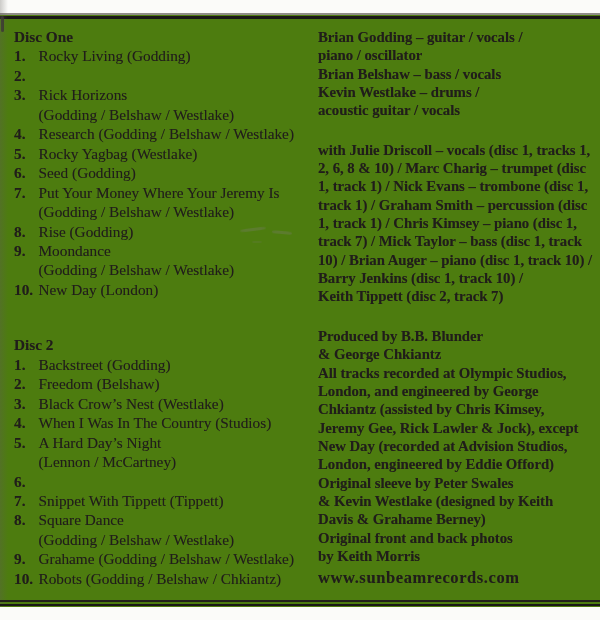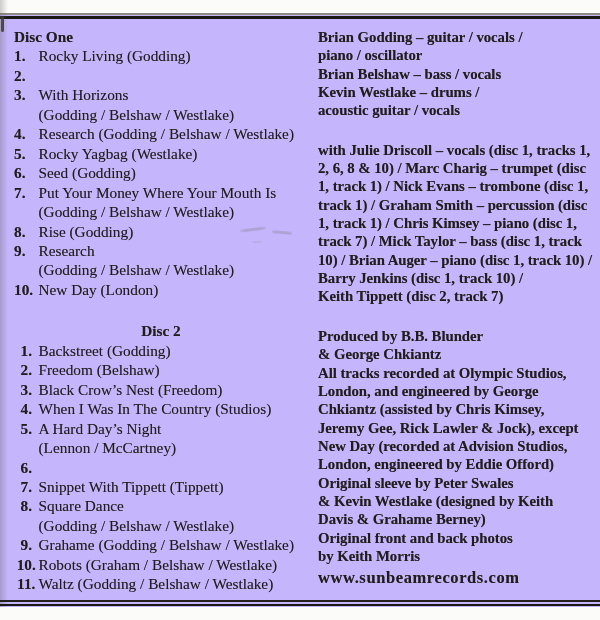--- a/index.html
+++ b/index.html
@@ -1,19 +1,19 @@
 <!DOCTYPE html>
 <html><head>
 <meta charset="utf-8">
 <style>
   html,body{margin:0;padding:0;}
   body{width:600px;height:620px;background:#e9e8e6;}
   .page{
     position:relative;width:600px;height:620px;overflow:hidden;
-    background:#c4b5fd;
+    background:#4d7c0f;
     color:#201d1a;
     font-family:"Liberation Serif","DejaVu Serif",serif;
     text-shadow:0 0 .5px rgba(45,40,35,.45);
   }
   
   .strip-top{position:absolute;left:0;top:0;width:100%;height:13px;background:#fbfbf9;}
   .strip-bottom{position:absolute;left:0;top:607px;width:100%;height:13px;background:#fbfbf9;}
   
   .edge-left{position:absolute;left:0;top:0;bottom:0;width:8px;
     background:linear-gradient(90deg,rgba(95,92,88,.30),rgba(95,92,88,0));}
@@ -33,21 +33,21 @@
   .smudge.s1{left:240px;top:228px;width:26px;height:3px;transform:rotate(-7deg);}
   .smudge.s2{left:272px;top:231px;width:20px;height:3px;transform:rotate(5deg);}
   .smudge.s3{left:252px;top:241px;width:10px;height:2px;opacity:.5;}
 
   
   .col-left{position:absolute;left:14px;top:27px;width:294px;
     font-size:15.3px;line-height:19.45px;}
   .disc-heading{font-weight:bold;white-space:nowrap;}
   .trow{display:flex;white-space:nowrap;}
   .tnum{font-weight:bold;width:24.5px;flex:none;}
-  .disc2{margin-top:22px;text-align:center;}
+  .disc2{margin-top:36px;}
 
   
   .col-right{position:absolute;left:318px;top:28px;width:284px;
     font-size:14.8px;line-height:18.35px;font-weight:bold;letter-spacing:-.05px;}
   .pline{white-space:nowrap;}
   .para-guests{margin-top:21px;}
   .para-production{margin-top:21px;}
   .website{margin-top:4px;font-size:16.5px;letter-spacing:.6px;white-space:nowrap;}
 </style>
 </head>
@@ -74,21 +74,21 @@
             <span class="tnum">1.</span>
             <span class="ttext">Rocky Living (Godding)</span>
           </div>
 
           <div class="trow">
             <span class="tnum">2.</span>
           </div>
 
           <div class="trow">
             <span class="tnum">3.</span>
-            <span class="ttext">With Horizons</span>
+            <span class="ttext">Rick Horizons</span>
           </div>
 
           <div class="trow">
             <span class="tnum"></span>
             <span class="ttext">(Godding / Belshaw / Westlake)</span>
           </div>
 
           <div class="trow">
             <span class="tnum">4.</span>
             <span class="ttext">Research (Godding / Belshaw / Westlake)</span>
@@ -99,36 +99,36 @@
             <span class="ttext">Rocky Yagbag (Westlake)</span>
           </div>
 
           <div class="trow">
             <span class="tnum">6.</span>
             <span class="ttext">Seed (Godding)</span>
           </div>
 
           <div class="trow">
             <span class="tnum">7.</span>
-            <span class="ttext">Put Your Money Where Your Mouth Is</span>
+            <span class="ttext">Put Your Money Where Your Jeremy Is</span>
           </div>
 
           <div class="trow">
             <span class="tnum"></span>
             <span class="ttext">(Godding / Belshaw / Westlake)</span>
           </div>
 
           <div class="trow">
             <span class="tnum">8.</span>
             <span class="ttext">Rise (Godding)</span>
           </div>
 
           <div class="trow">
             <span class="tnum">9.</span>
-            <span class="ttext">Research</span>
+            <span class="ttext">Moondance</span>
           </div>
 
           <div class="trow">
             <span class="tnum"></span>
             <span class="ttext">(Godding / Belshaw / Westlake)</span>
           </div>
 
           <div class="trow">
             <span class="tnum">10.</span>
             <span class="ttext">New Day (London)</span>
@@ -145,21 +145,21 @@
             <span class="ttext">Backstreet (Godding)</span>
           </div>
 
           <div class="trow">
             <span class="tnum">2.</span>
             <span class="ttext">Freedom (Belshaw)</span>
           </div>
 
           <div class="trow">
             <span class="tnum">3.</span>
-            <span class="ttext">Black Crow’s Nest (Freedom)</span>
+            <span class="ttext">Black Crow’s Nest (Westlake)</span>
           </div>
 
           <div class="trow">
             <span class="tnum">4.</span>
             <span class="ttext">When I Was In The Country (Studios)</span>
           </div>
 
           <div class="trow">
             <span class="tnum">5.</span>
             <span class="ttext">A Hard Day’s Night</span>
@@ -189,27 +189,23 @@
             <span class="ttext">(Godding / Belshaw / Westlake)</span>
           </div>
 
           <div class="trow">
             <span class="tnum">9.</span>
             <span class="ttext">Grahame (Godding / Belshaw / Westlake)</span>
           </div>
 
           <div class="trow">
             <span class="tnum">10.</span>
-            <span class="ttext">Robots (Graham / Belshaw / Westlake)</span>
-          </div>
-
-          <div class="trow">
-            <span class="tnum">11.</span>
-            <span class="ttext">Waltz (Godding / Belshaw / Westlake)</span>
-          </div>
+            <span class="ttext">Robots (Godding / Belshaw / Chkiantz)</span>
+          </div>
+
         </div>
     </section>
 
   </div>
 
   <div class="col-right">
 
     <div class="para para-lineup">
 
         <div class="pline">Brian Godding – guitar / vocals /</div>

